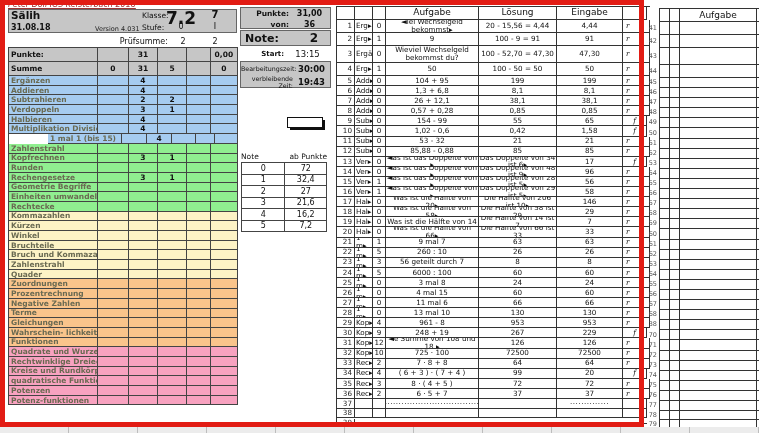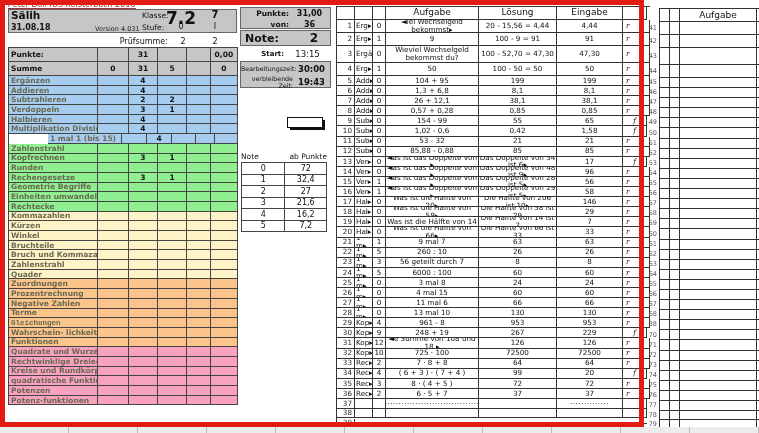--- a/index.html
+++ b/index.html
@@ -320,21 +320,21 @@
         <div class="c-abbr" style="background: rgb(250, 196, 139);"></div>
       </div>
       <div class="trow" style="height: 9.7px;">
         <div class="c-thema tnum topic-name" style="background: rgb(250, 196, 139);">Terme</div>
         <div class="c-aufg" style="background: rgb(250, 196, 139);"></div>
         <div class="c-richtig" style="background: rgb(250, 196, 139);"></div>
         <div class="c-fehler" style="background: rgb(250, 196, 139);"></div>
         <div class="c-blank" style="background: rgb(250, 196, 139);"></div>
         <div class="c-abbr" style="background: rgb(250, 196, 139);"></div>
       </div>
-      <div class="trow" style="height: 9.7px; font-family: Liberation Mono, monospace;">
+      <div class="trow" style="height: 9.7px;">
         <div class="c-thema tnum topic-name" style="background: rgb(250, 196, 139);">Gleichungen</div>
         <div class="c-aufg" style="background: rgb(250, 196, 139);"></div>
         <div class="c-richtig" style="background: rgb(250, 196, 139);"></div>
         <div class="c-fehler" style="background: rgb(250, 196, 139);"></div>
         <div class="c-blank" style="background: rgb(250, 196, 139);"></div>
         <div class="c-abbr" style="background: rgb(250, 196, 139);"></div>
       </div>
       <div class="trow" style="height: 9.7px;">
         <div class="c-thema tnum topic-name" style="background: rgb(250, 196, 139);">Wahrschein- lichkeit</div>
         <div class="c-aufg" style="background: rgb(250, 196, 139);"></div>

